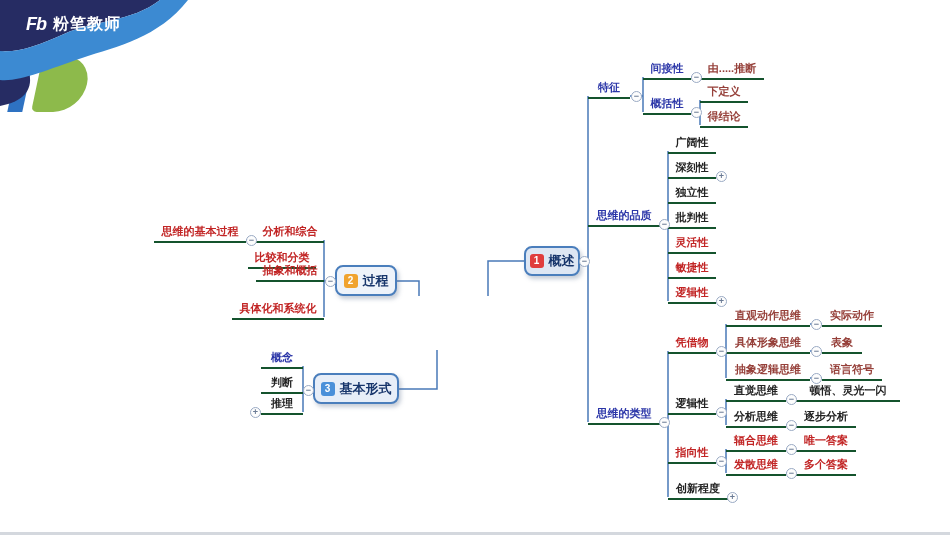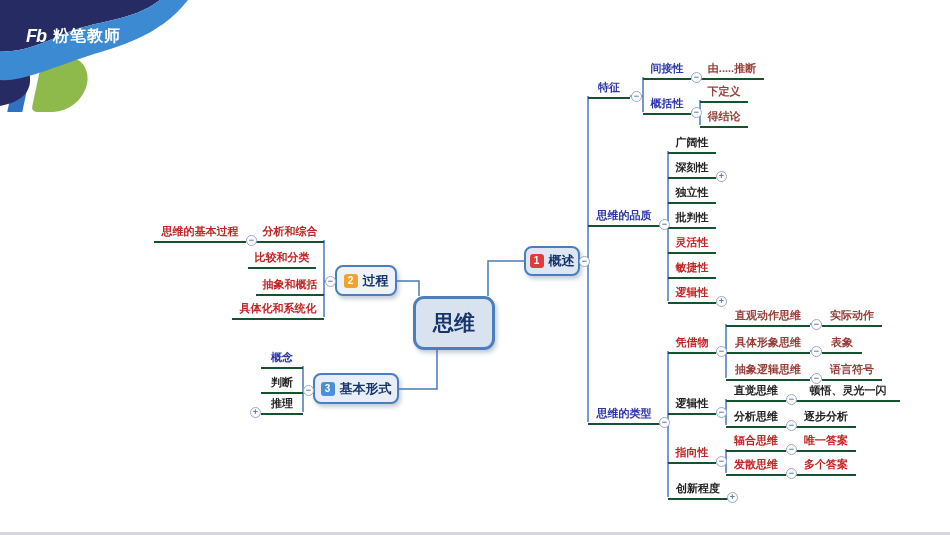--- a/index.html
+++ b/index.html
@@ -1,21 +1,21 @@
 <!DOCTYPE html>
 <html><head>
 <meta charset="utf-8">
 <style>
   html,body{margin:0;padding:0;background:#fff;}
   #stage{position:relative;width:950px;height:535px;background:#ffffff;overflow:hidden;
          font-family:"Liberation Sans",sans-serif;}
   
   #waves{position:absolute;left:0;top:0;z-index:3;}
   #brand{position:absolute;left:26px;top:14px;z-index:4;display:flex;align-items:center;gap:7px;
-         color:#fff;font-weight:bold;margin-top:12px;}
+         color:#fff;font-weight:bold;}
   #brand .mark{font-size:18px;font-style:italic;letter-spacing:-1px;}
   #brand .name{font-size:16px;letter-spacing:1px;}
   #logo-bar{position:absolute;left:13px;top:58px;width:15px;height:54px;background:#2e72c2;
             transform:skewX(-12deg);z-index:2;}
   #logo-d{position:absolute;left:37px;top:56px;width:50px;height:56px;background:#8dba4b;
           border-radius:6px 30px 30px 6px;transform:skewX(-12deg);z-index:2;}
   #page-title{position:absolute;left:86px;top:62px;z-index:2;font-size:27px;font-weight:bold;
               color:#1e2e7d;letter-spacing:3px;}
   #footer-strip{position:absolute;left:0;bottom:0;width:950px;height:3px;background:#d4d8de;}
   
@@ -63,23 +63,20 @@
              M578,261 H588 M588,96 V422 M630,96 H643 M643,77 V112 M691,77 H702
              M691,112 H700 M700,100 V125 M660,224 H668 M668,151 V301
              M660,422 H668 M668,351 V497 M716,351 H726 M726,324 V378
              M810,324 H822 M810,351 H822 M810,378 H822
              M716,412 H726 M726,399 V425 M786,399 H796 M786,425 H796
              M716,461 H726 M726,449 V473 M786,449 H796 M786,473 H796
              M335,281 H324 M324,240 V317 M246,240 H256
              M313,390 H303 M303,366 V412" fill="none" stroke="#4a79b8" stroke-width="1.5"></path>
   </svg>
 
-  <div class="node" id="node-root">
-    <span>思维</span>
-  </div>
   <div class="node" id="node-overview">
     <span class="badge b1">1</span>
     <span>概述</span>
   </div>
   <div class="node" id="node-process">
     <span class="badge b2">2</span>
     <span>过程</span>
   </div>
   <div class="node" id="node-basicform">
     <span class="badge b3">3</span>
@@ -118,21 +115,21 @@
   <div class="lbl c-red" style="left:668px;top:445px;width:48px">指向性</div>
   <div class="lbl c-red" style="left:726px;top:433px;width:60px">辐合思维</div>
   <div class="lbl c-red" style="left:796px;top:433px;width:60px">唯一答案</div>
   <div class="lbl c-red" style="left:726px;top:457px;width:60px">发散思维</div>
   <div class="lbl c-red" style="left:796px;top:457px;width:60px">多个答案</div>
   <div class="lbl c-dark" style="left:668px;top:481px;width:60px">创新程度</div>
 
   <div class="lbl c-red" style="left:256px;top:224px;width:68px">分析和综合</div>
   <div class="lbl c-red" style="left:154px;top:224px;width:92px">思维的基本过程</div>
   <div class="lbl c-red" style="left:248px;top:250px;width:68px">比较和分类</div>
-  <div class="lbl c-red" style="left:256px;top:277px;width:68px">抽象和概括</div>
+  <div class="lbl c-red" style="left:256px;top:263px;width:68px">抽象和概括</div>
   <div class="lbl c-red" style="left:232px;top:301px;width:92px">具体化和系统化</div>
 
   <div class="lbl c-blue" style="left:261px;top:350px;width:42px">概念</div>
   <div class="lbl c-dark" style="left:261px;top:375px;width:42px">判断</div>
   <div class="lbl c-dark" style="left:261px;top:396px;width:42px">推理</div>
 
   <span class="toggle" style="left:579px;top:256px">−</span>
   <span class="toggle" style="left:631px;top:91px">−</span>
   <span class="toggle" style="left:691px;top:72px">−</span>
   <span class="toggle" style="left:691px;top:107px">−</span>

